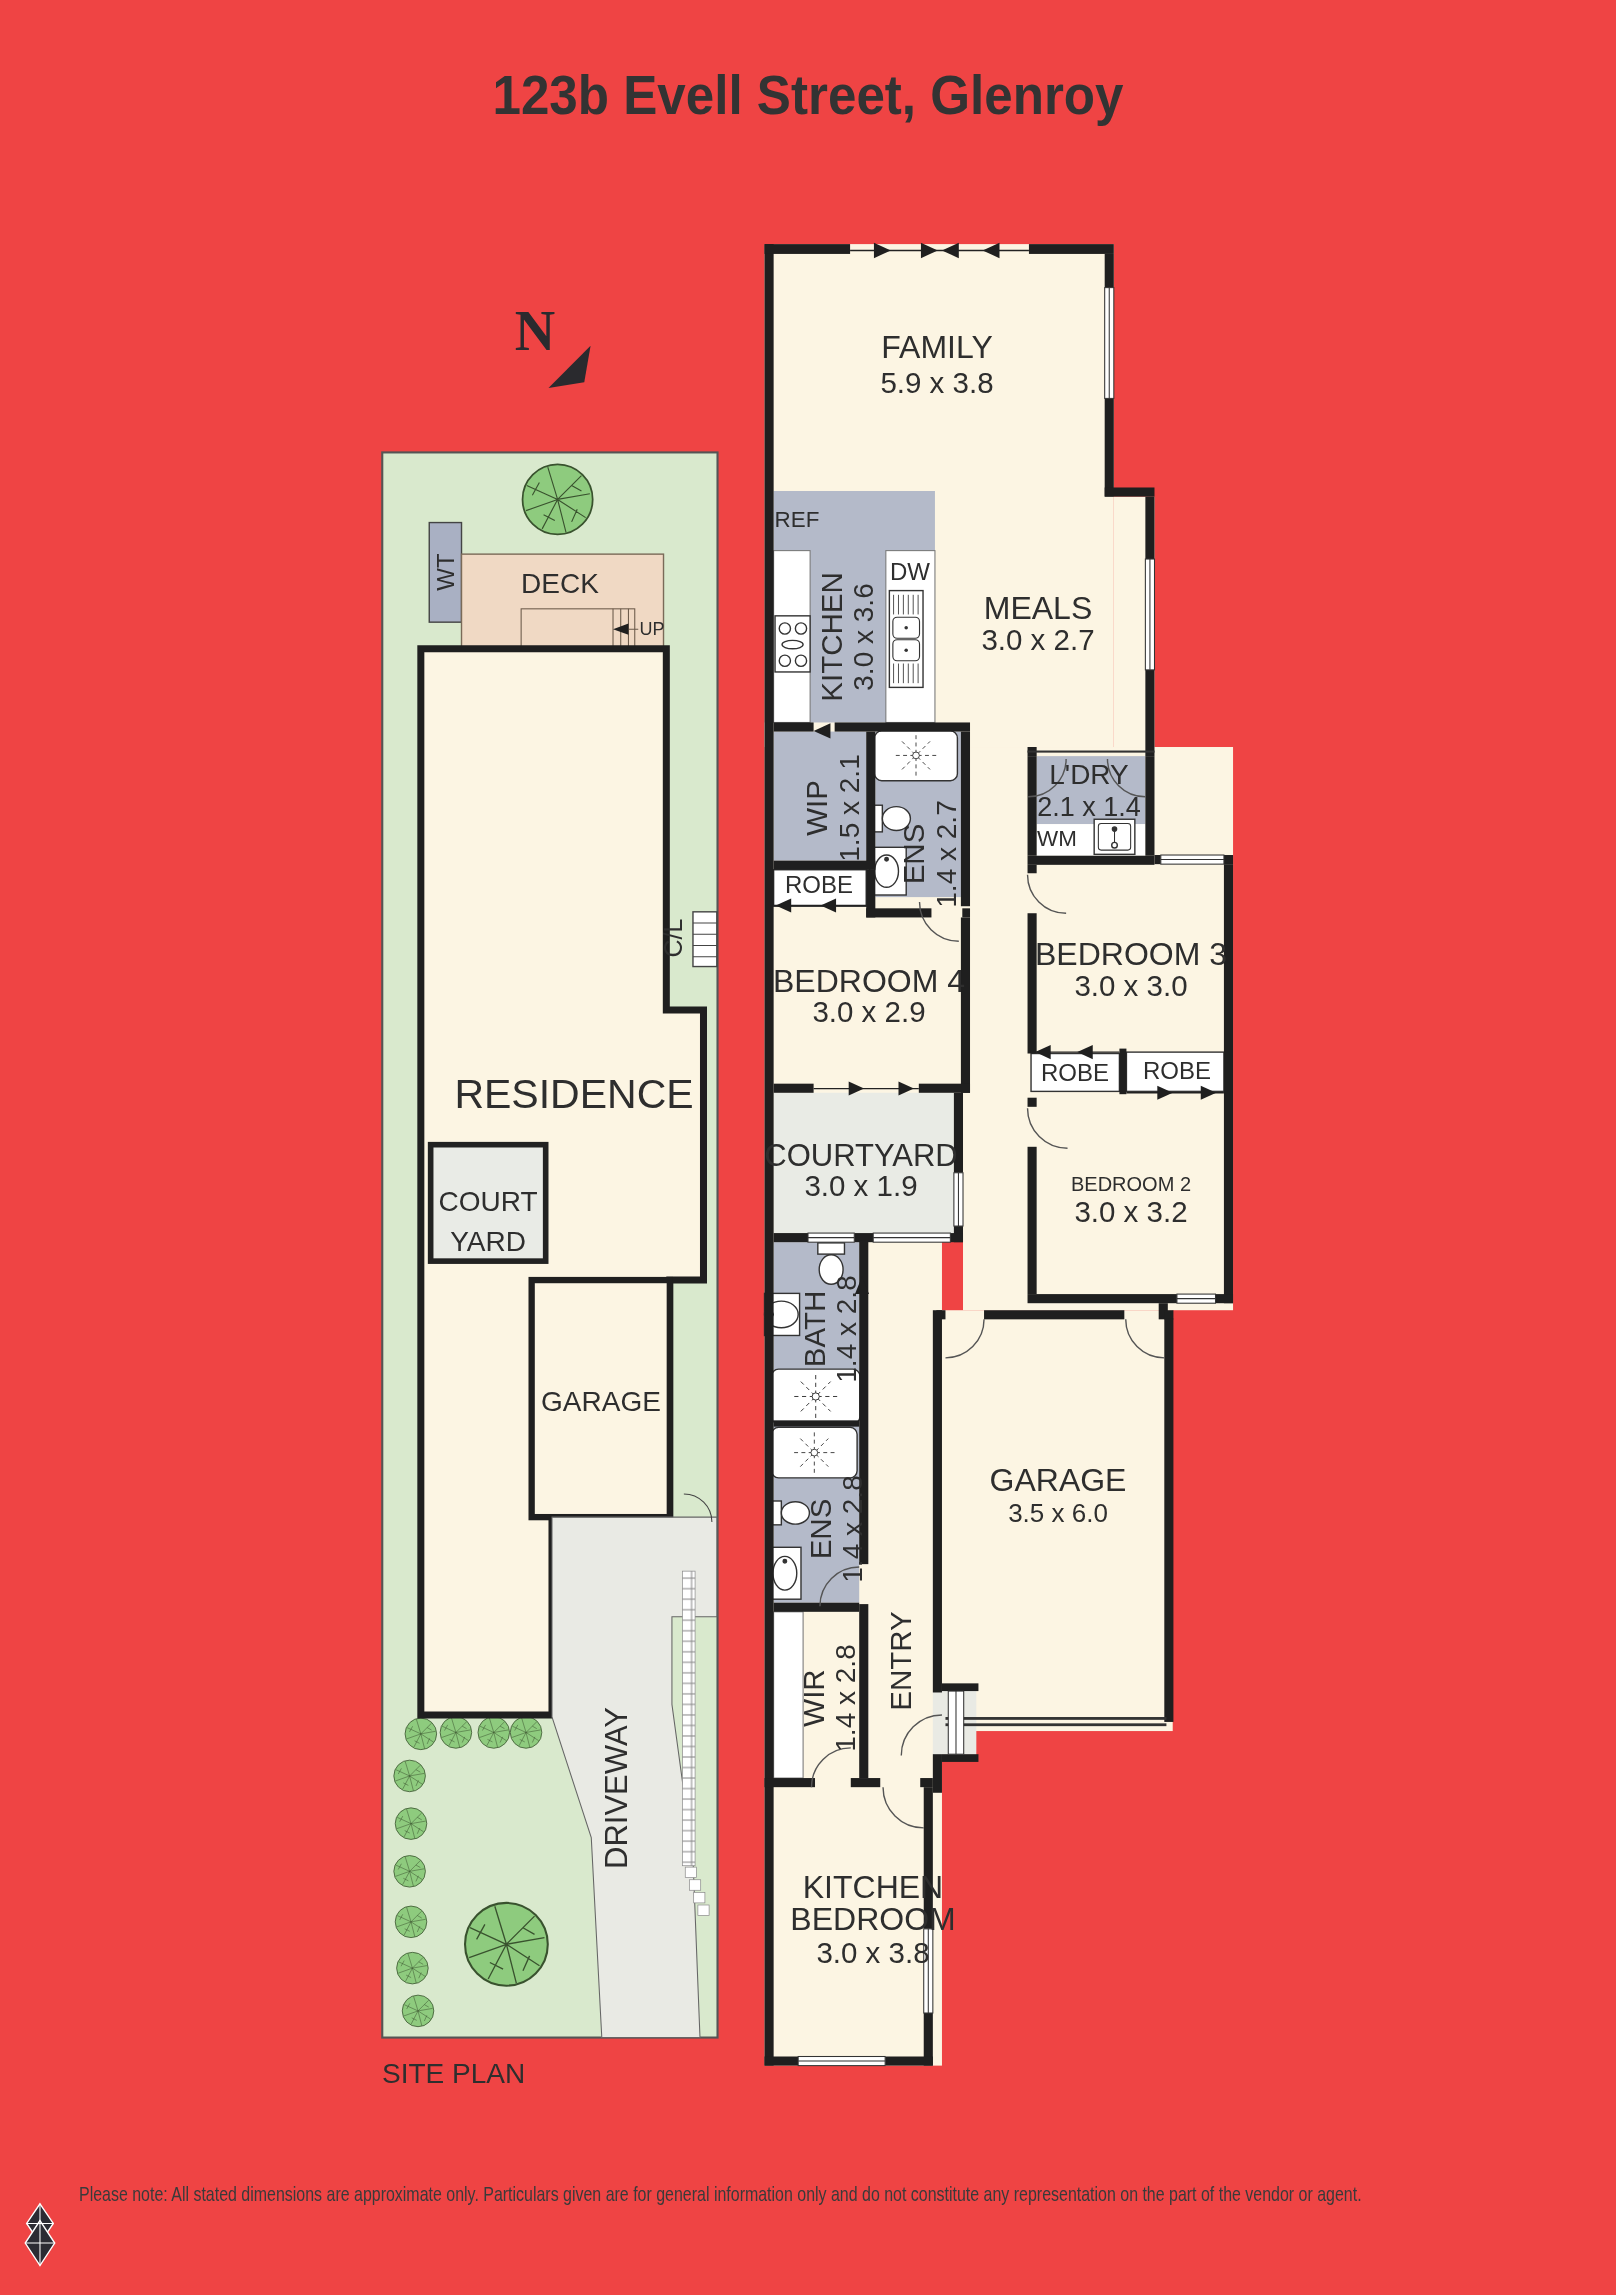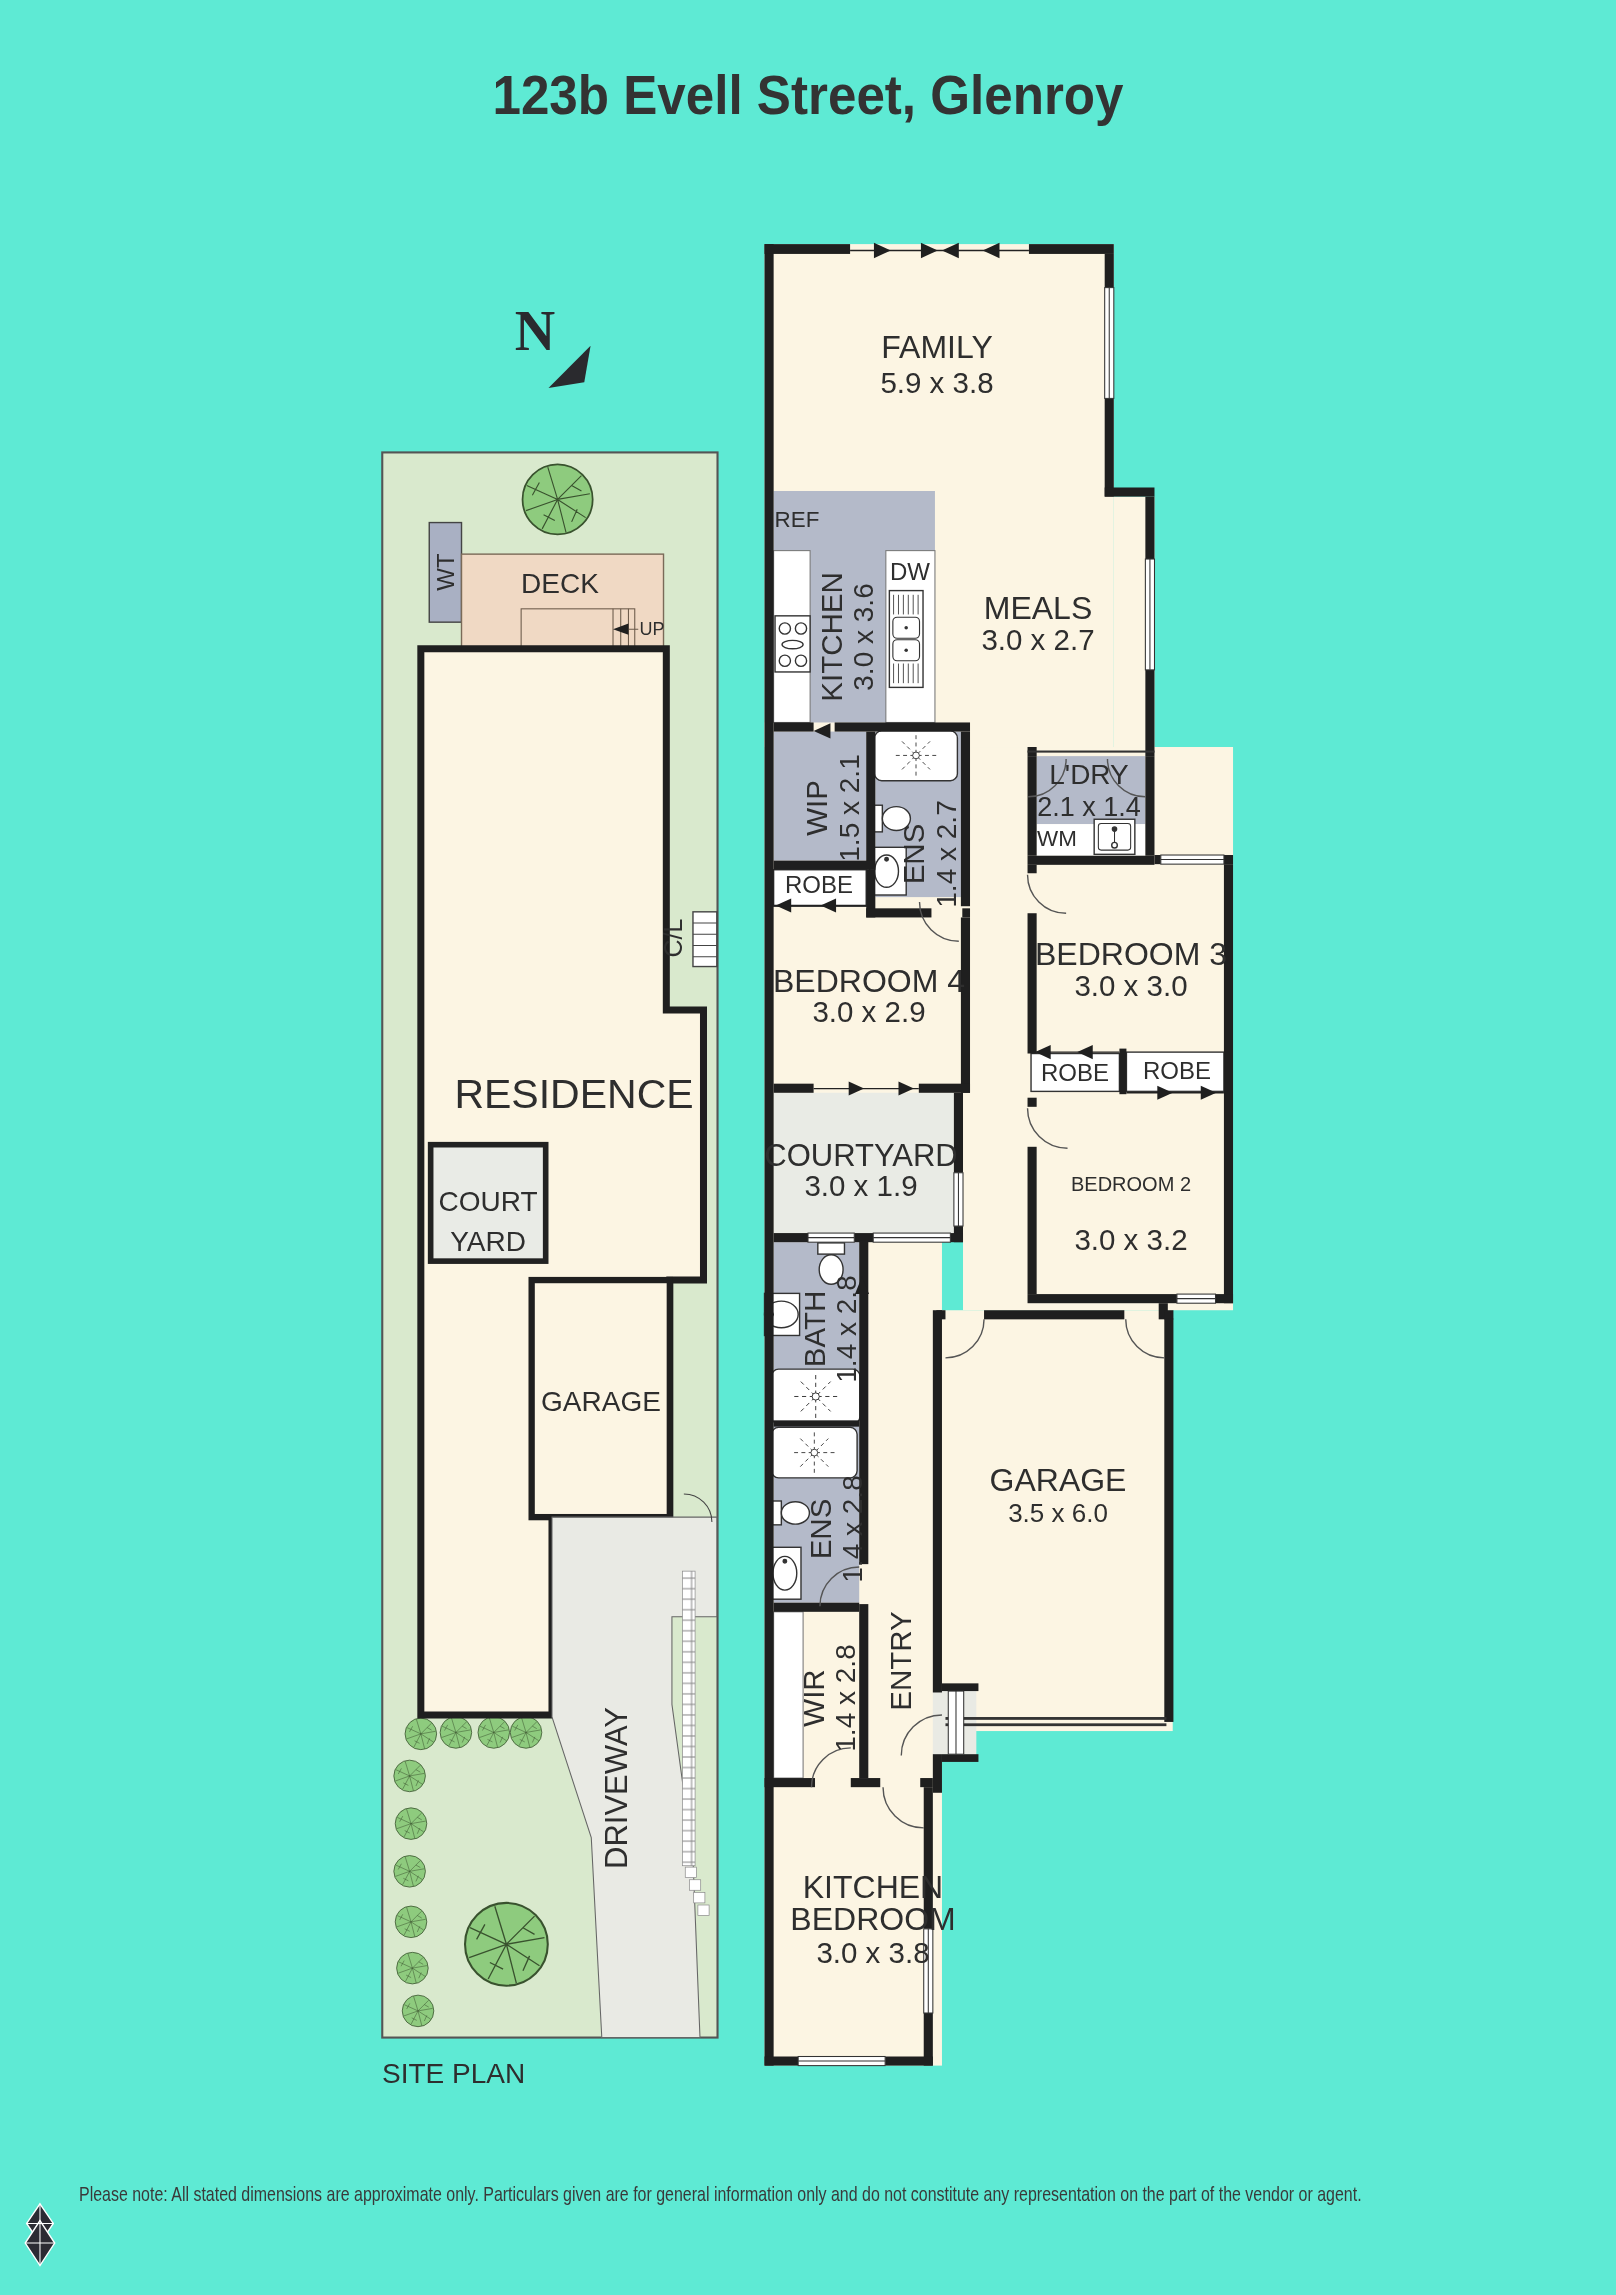--- a/index.html
+++ b/index.html
@@ -1,16 +1,16 @@
 <!DOCTYPE html>
 <html style="font-size:11.2px"><head>
 <meta charset="utf-8">
 <style>
   html,body{margin:0;padding:0;background:#ffffff;}
-  #page{position:relative;width:1616px;height:2295px;background:#5eead4;overflow:hidden;
+  #page{position:relative;width:1616px;height:2295px;background:#ef4444;overflow:hidden;
         font-family:"Liberation Sans",sans-serif;}
   .lbl{position:absolute;transform:translate(-50%,-50%);color:#2e2e2e;white-space:nowrap;
        font-family:"Liberation Sans",sans-serif;line-height:1;}
   .rot{transform:translate(-50%,-50%) rotate(-90deg);}
   .title{font-weight:bold;transform:translate(-50%,-50%) scaleX(.93);color:#333;}
   .serif{font-family:"Liberation Serif",serif;font-weight:bold;color:#2a2a2e;}
   .left{transform:none;}
   .cond{transform-origin:0 50%;transform:scaleX(.76);color:#3a3a3a;}
   svg{position:absolute;left:0;top:0;}
 </style>
@@ -354,21 +354,21 @@
 <div class="lbl" style="left:819px;top:885px;font-size:24px">ROBE</div>
 <div class="lbl" style="left:869px;top:981px;font-size:32px">BEDROOM 4</div>
 <div class="lbl" style="left:869px;top:1012px;font-size:29.5px">3.0 x 2.9</div>
 <div class="lbl" style="left:1131px;top:954px;font-size:32px">BEDROOM 3</div>
 <div class="lbl" style="left:1131px;top:986px;font-size:29.5px">3.0 x 3.0</div>
 <div class="lbl" style="left:1075px;top:1073px;font-size:24px">ROBE</div>
 <div class="lbl" style="left:1177px;top:1071px;font-size:24px">ROBE</div>
 <div class="lbl" style="left:861px;top:1155px;font-size:31px">COURTYARD</div>
 <div class="lbl" style="left:861px;top:1186px;font-size:29.5px">3.0 x 1.9</div>
 <div class="lbl" style="left:1131px;top:1184px;font-size:20px">BEDROOM 2</div>
-<div class="lbl" style="left:1131px;top:1240px;font-size:29.5px">3.0 x 3.2</div>
+<div class="lbl" style="left:1131px;top:1212px;font-size:29.5px">3.0 x 3.2</div>
 <div class="lbl rot" style="left:815px;top:1329px;font-size:29.5px">BATH</div>
 <div class="lbl rot" style="left:847px;top:1329px;font-size:28px">1.4 x 2.8</div>
 <div class="lbl rot" style="left:821px;top:1529px;font-size:29.5px">ENS</div>
 <div class="lbl rot" style="left:853px;top:1529px;font-size:28px">1.4 x 2.8</div>
 <div class="lbl" style="left:1058px;top:1480px;font-size:32px">GARAGE</div>
 <div class="lbl" style="left:1058px;top:1513px;font-size:26px">3.5 x 6.0</div>
 <div class="lbl rot" style="left:814px;top:1698px;font-size:29.5px">WIR</div>
 <div class="lbl rot" style="left:846px;top:1698px;font-size:28px">1.4 x 2.8</div>
 <div class="lbl rot" style="left:901px;top:1661px;font-size:29.5px">ENTRY</div>
 <div class="lbl" style="left:873px;top:1887px;font-size:32px">KITCHEN</div>

